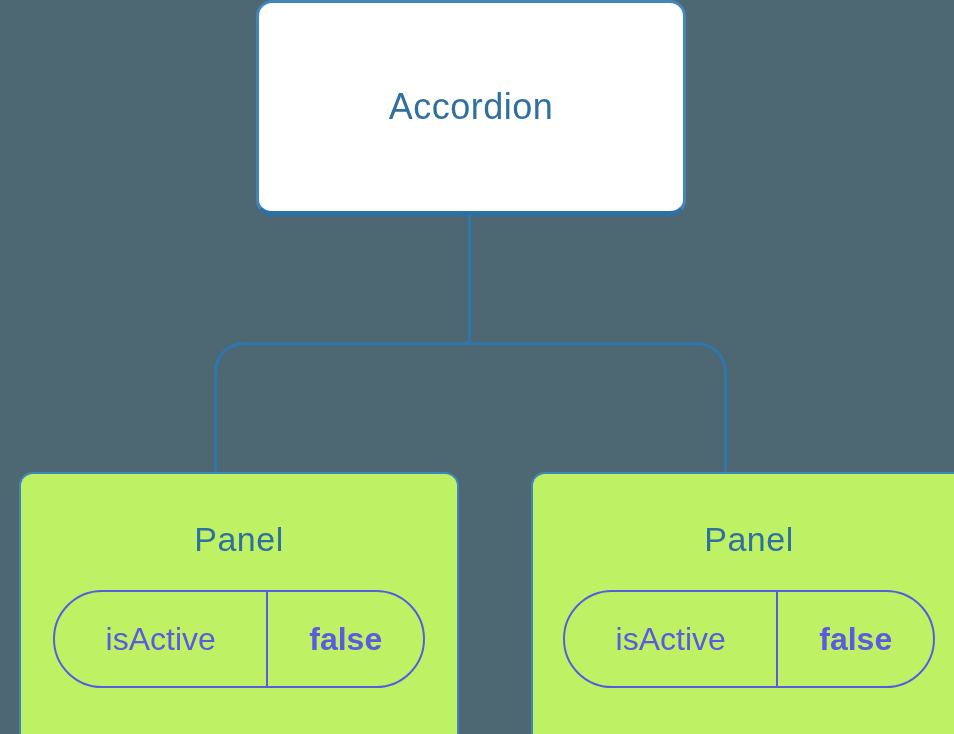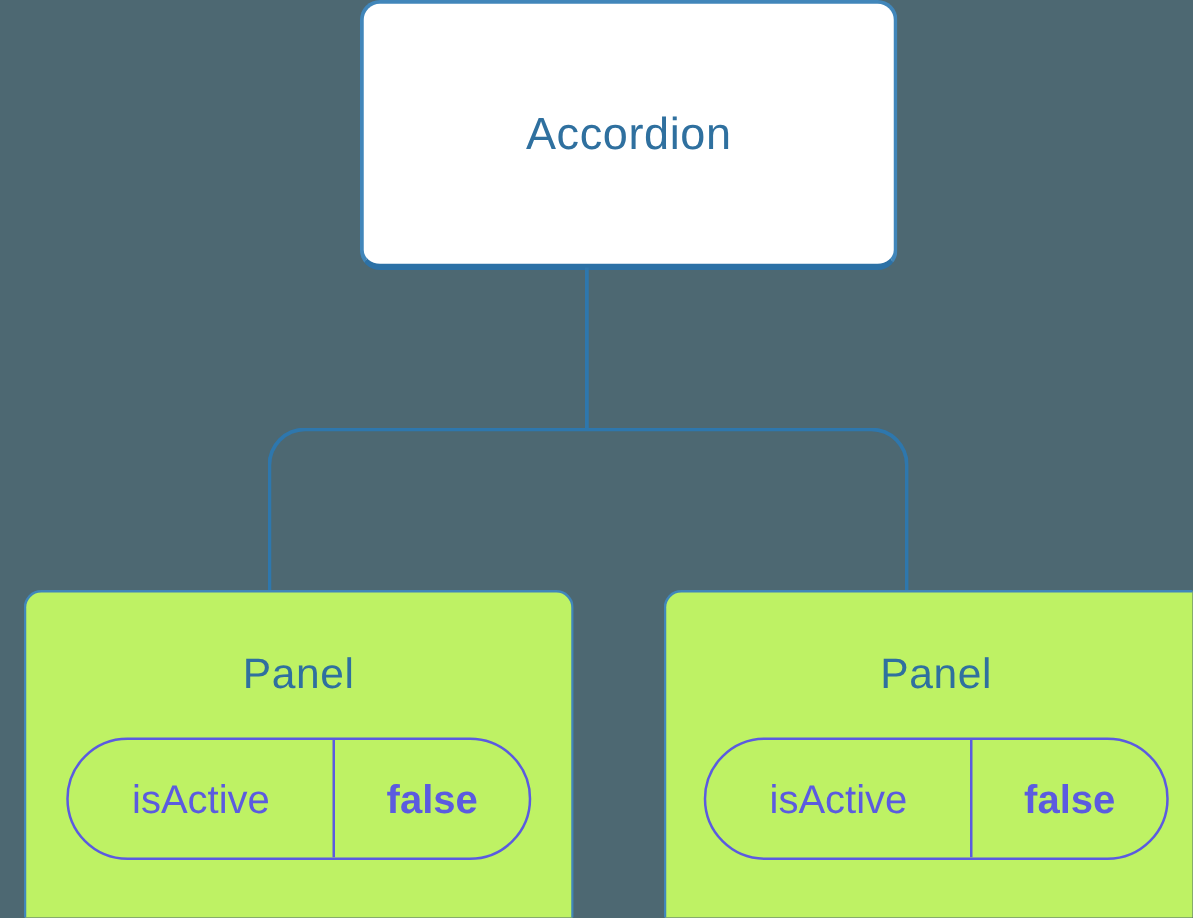--- a/index.html
+++ b/index.html
@@ -30,21 +30,20 @@
     align-items: center;
     justify-content: center;
   }
 
   .root-node {
     left: 256px;
     top: 0px;
     width: 430px;
     height: 216px;
     border-radius: 16px;
-    margin-left: 32px;
   }
 
   .node-label {
     color: var(--label);
     font-size: 36px;
     font-weight: 500;
     letter-spacing: 0.5px;
   }
 
   .connector-stem {

